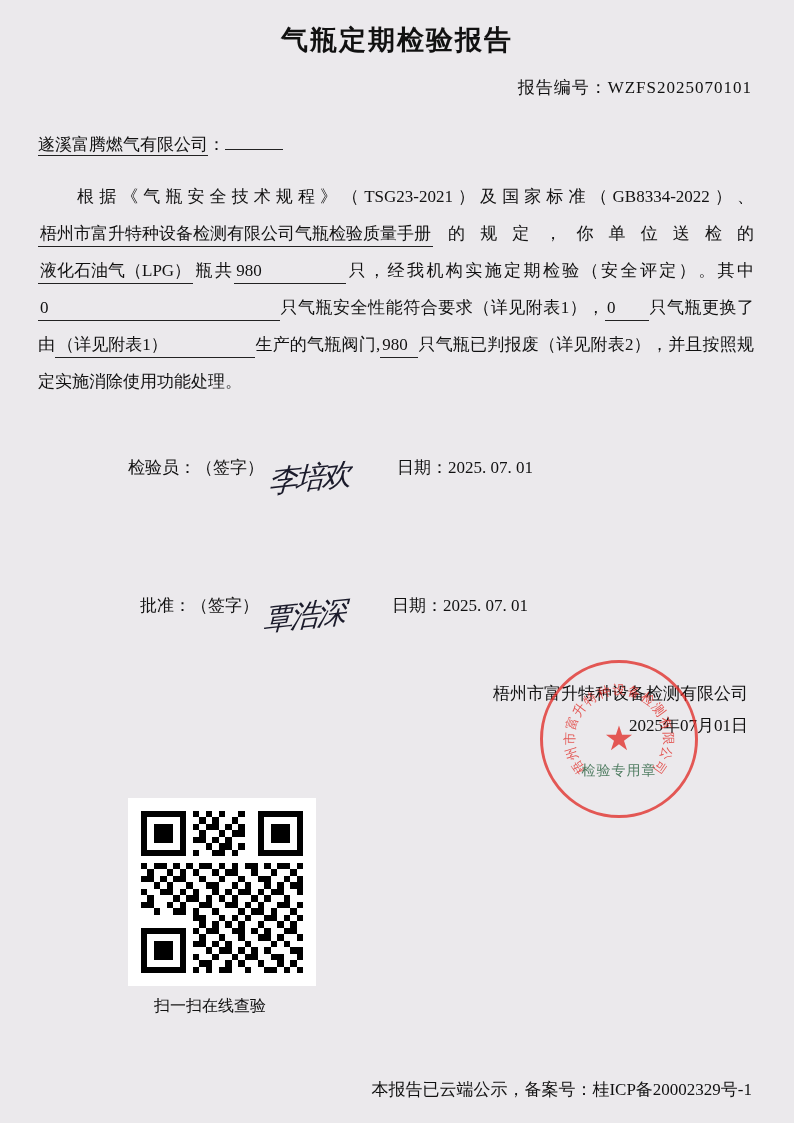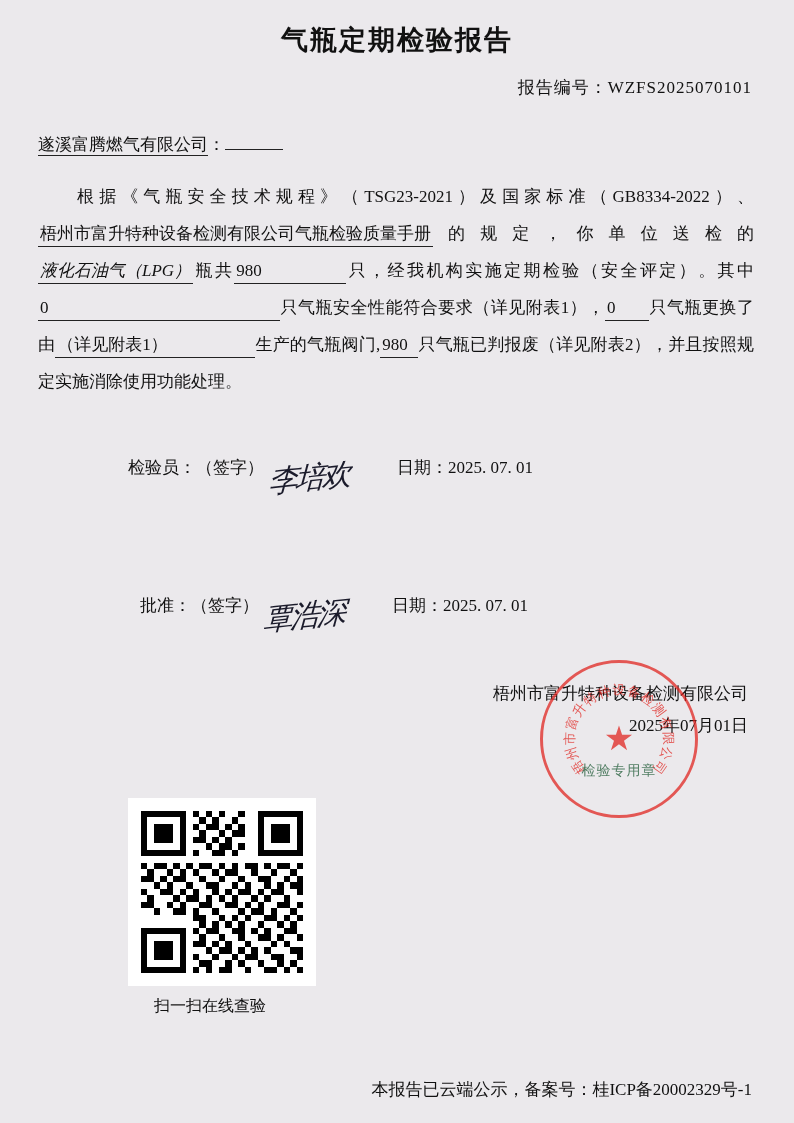--- a/index.html
+++ b/index.html
@@ -54,21 +54,21 @@
     text-align: justify;
   }
   .fill {
     display: inline-block;
     border-bottom: 1px solid #222;
     text-align: left;
     padding: 0 2px;
     line-height: 24px;
   }
   .fill.w1 { min-width: 238px; }
-  .fill.w2 { min-width: 122px; font-style: italic; }
+  .fill.w2 { min-width: 122px; }
   .fill.w4 { min-width: 108px; }
   .fill.w5 { min-width: 40px; }
   .fill.w6 { min-width: 196px; }
   .fill.w7 { min-width: 34px; }
   .indent { display: inline-block; width: 34px; }
 
   .sig-block {
     margin-top: 56px;
     padding-left: 128px;
     font-size: 17px;

